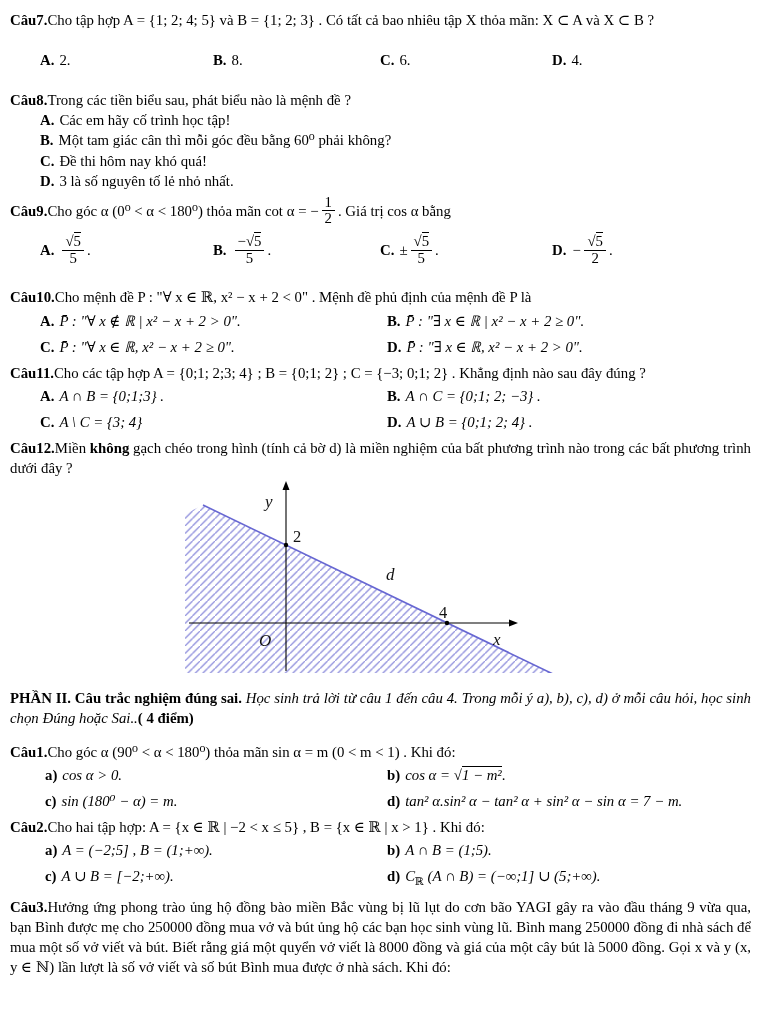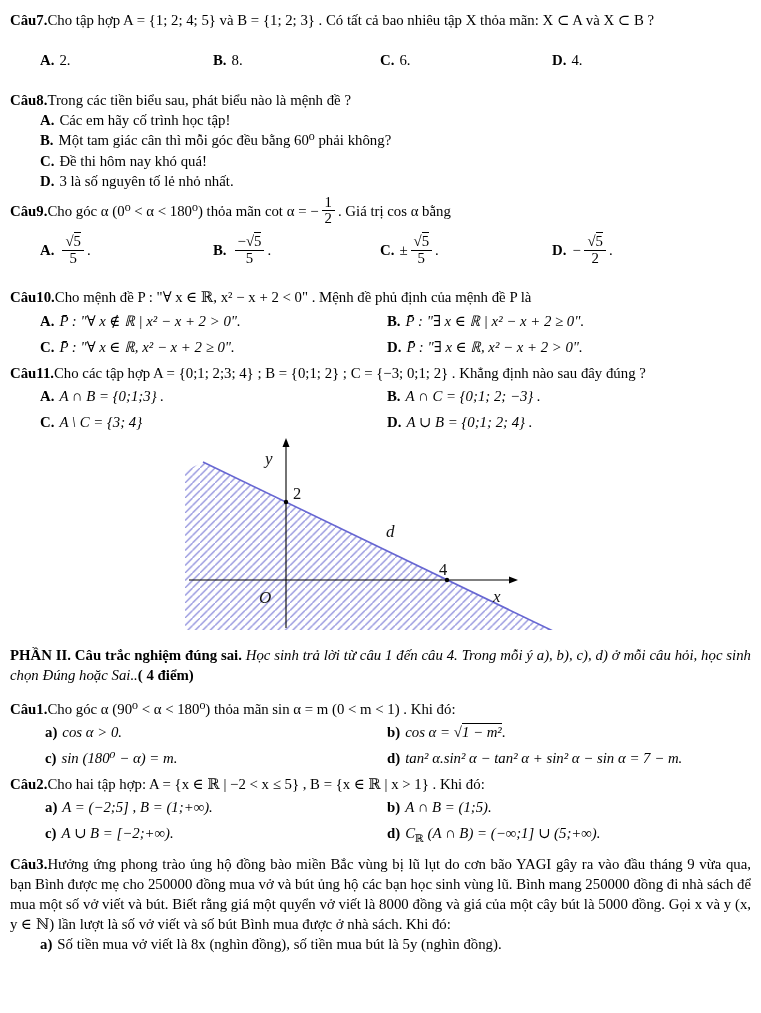--- a/index.html
+++ b/index.html
@@ -129,20 +129,21 @@
     <div class="left2"><span class="lt">A.</span><span class="m">A ∩ B = {0;1;3} .</span></div>
     <div class="right2"><span class="lt">B.</span><span class="m">A ∩ C = {0;1; 2; −3} .</span></div>
   </div>
   <div class="optrow2">
     <div class="left2"><span class="lt">C.</span><span class="m">A \ C = {3; 4}</span></div>
     <div class="right2"><span class="lt">D.</span><span class="m">A ∪ B = {0;1; 2; 4} .</span></div>
   </div>
 </div>
 
 <div class="q">
+  <div class="jt"><span class="ql">Câu12.</span><span>Miền </span><span class="bold">không</span><span> gạch chéo trong hình (tính cả bờ d) là miền nghiệm của bất phương trình nào trong các bất phương trình dưới đây ?</span></div>
 
   <div class="graphwrap">
     <svg width="375" height="192" viewBox="0 0 375 192">
       <defs>
         <pattern id="hatch" width="7.5" height="7.5" patternUnits="userSpaceOnUse">
           <path d="M0,7.5 L7.5,0" stroke-width="1" fill="none" stroke="#9a9ae0"></path>
         </pattern>
       </defs>
 
       <polygon points="18,24 368,193 368,192 370,192 370,195 0,195 0,33" fill="url(#hatch)"></polygon>
@@ -192,14 +193,13 @@
     <div class="right2"><span class="lt">b)</span><span class="m">A ∩ B = (1;5).</span></div>
   </div>
   <div class="optrow2 p2row">
     <div class="left2"><span class="lt">c)</span><span class="m">A ∪ B = [−2;+∞).</span></div>
     <div class="right2"><span class="lt">d)</span><span class="m">C</span><span class="sub">ℝ</span><span class="m"> (A ∩ B) = (−∞;1] ∪ (5;+∞).</span></div>
   </div>
 </div>
 
 <div class="q">
   <div class="jt"><span class="ql">Câu3.</span><span>Hưởng ứng phong trào ủng hộ đồng bào miền Bắc vùng bị lũ lụt do cơn bão YAGI gây ra vào đầu tháng 9 vừa qua, bạn Bình được mẹ cho 250000 đồng mua vở và bút ủng hộ các bạn học sinh vùng lũ. Bình mang 250000 đồng đi nhà sách để mua một số vở viết và bút. Biết rằng giá một quyển vở viết là 8000 đồng và giá của một cây bút là 5000 đồng. Gọi x và y (x, y ∈ ℕ) lần lượt là số vở viết và số bút Bình mua được ở nhà sách. Khi đó:</span></div>
-  <div class="optstack"><span class="lt">a)</span><span>Số tiền mua vở viết là 8x (nghìn đồng), số tiền mua bút là 5y (nghìn đồng).</span></div>
 </div>
 
 </body></html>

